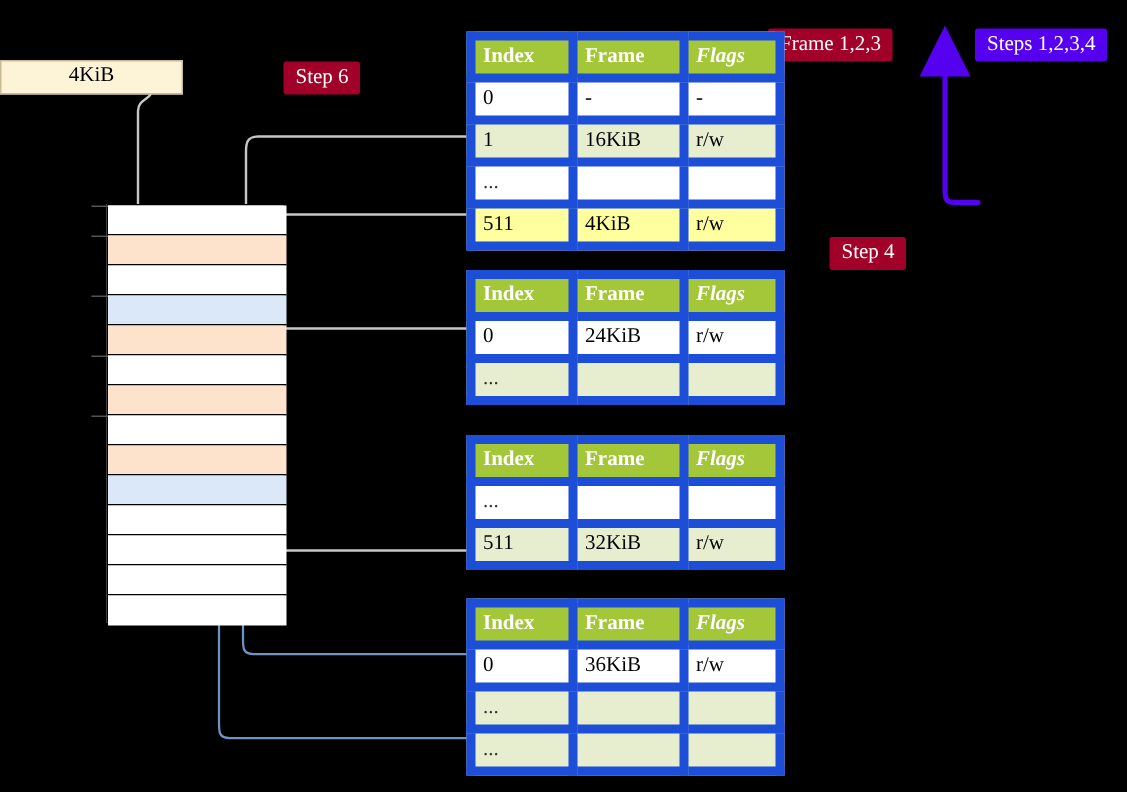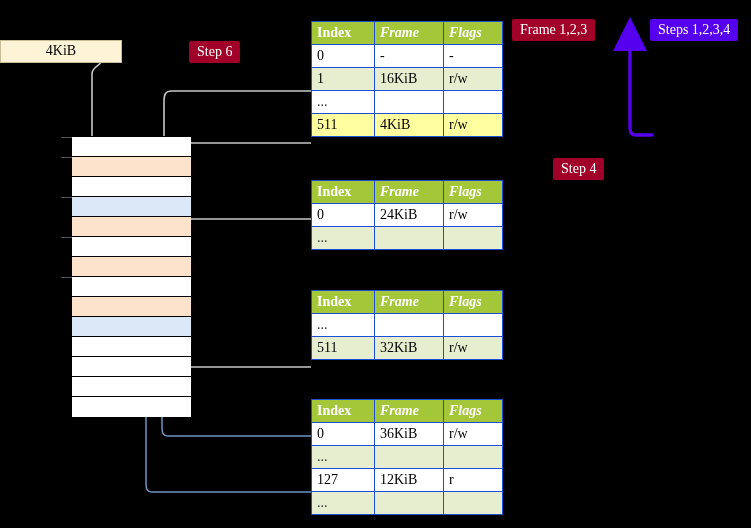--- a/index.html
+++ b/index.html
@@ -37,38 +37,38 @@
 
   
   .ptable{
     position:absolute;
     border-collapse:collapse;
     background:#ffffff;
     font-size:14px;
     border:1px solid #8fb02a;
   }
   .ptable td,.ptable th{
-    border:1px solid #1d4ed8;
+    border:6px solid #1d4ed8;
     padding:2px 5px;
     text-align:left;
     height:18px;
     vertical-align:middle;
     font-weight:normal;
     white-space:nowrap;
   }
   .ptable th{
     background:#a4c639;
     color:#ffffff;
     font-weight:bold;
   }
   .ptable td.c0{width:52px;}
   .ptable td.c1{width:58px;}
   .ptable td.c2{width:48px;}
   .ptable th.c0{width:52px;}
-  .ptable th.c1{width:58px;font-style:italic;}
+  .ptable th.c1{width:58px;}
   .ptable th.c2{width:48px;font-style:italic;}
   .ptable tr.alt td{background:#e7eed0;}
   .ptable tr.plain td{background:#ffffff;}
   .ptable tr.hl td{background:#ffffa0;}
   .ptable td.ell{color:#333;}
 
   
   .memcol{
     position:absolute;
     left:71px;top:136px;width:119px;height:279px;
@@ -276,25 +276,20 @@
         <tr class="plain">
           <td class="c0">0</td>
           <td class="c1">36KiB</td>
           <td class="c2">r/w</td>
         </tr>
         <tr class="alt">
           <td class="c0 ell">...</td>
           <td class="c1"></td>
           <td class="c2"></td>
         </tr>
-        <tr class="plain">
-          <td class="c0">127</td>
-          <td class="c1">12KiB</td>
-          <td class="c2">r</td>
-        </tr>
         <tr class="alt">
           <td class="c0 ell">...</td>
           <td class="c1"></td>
           <td class="c2"></td>
         </tr>
       </tbody>
     </table>
 
 </div>
 

